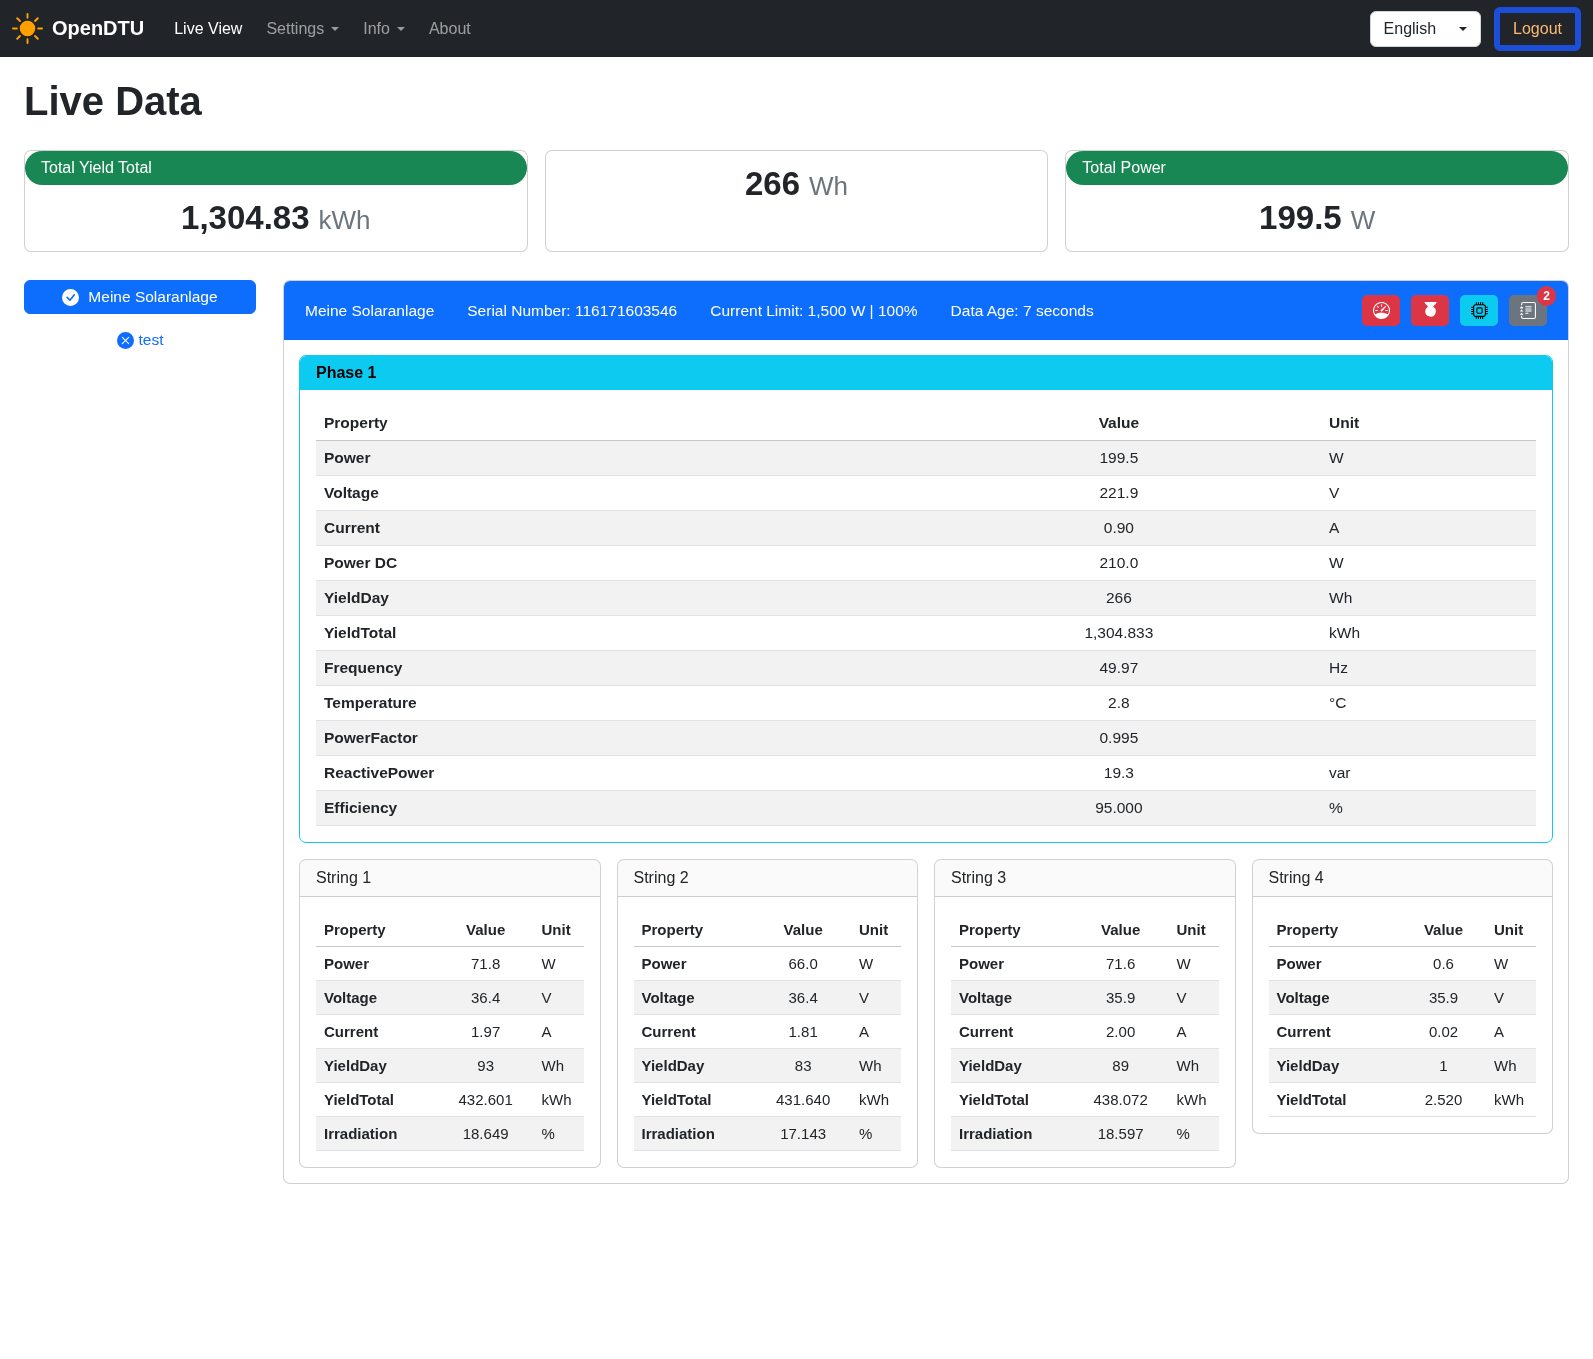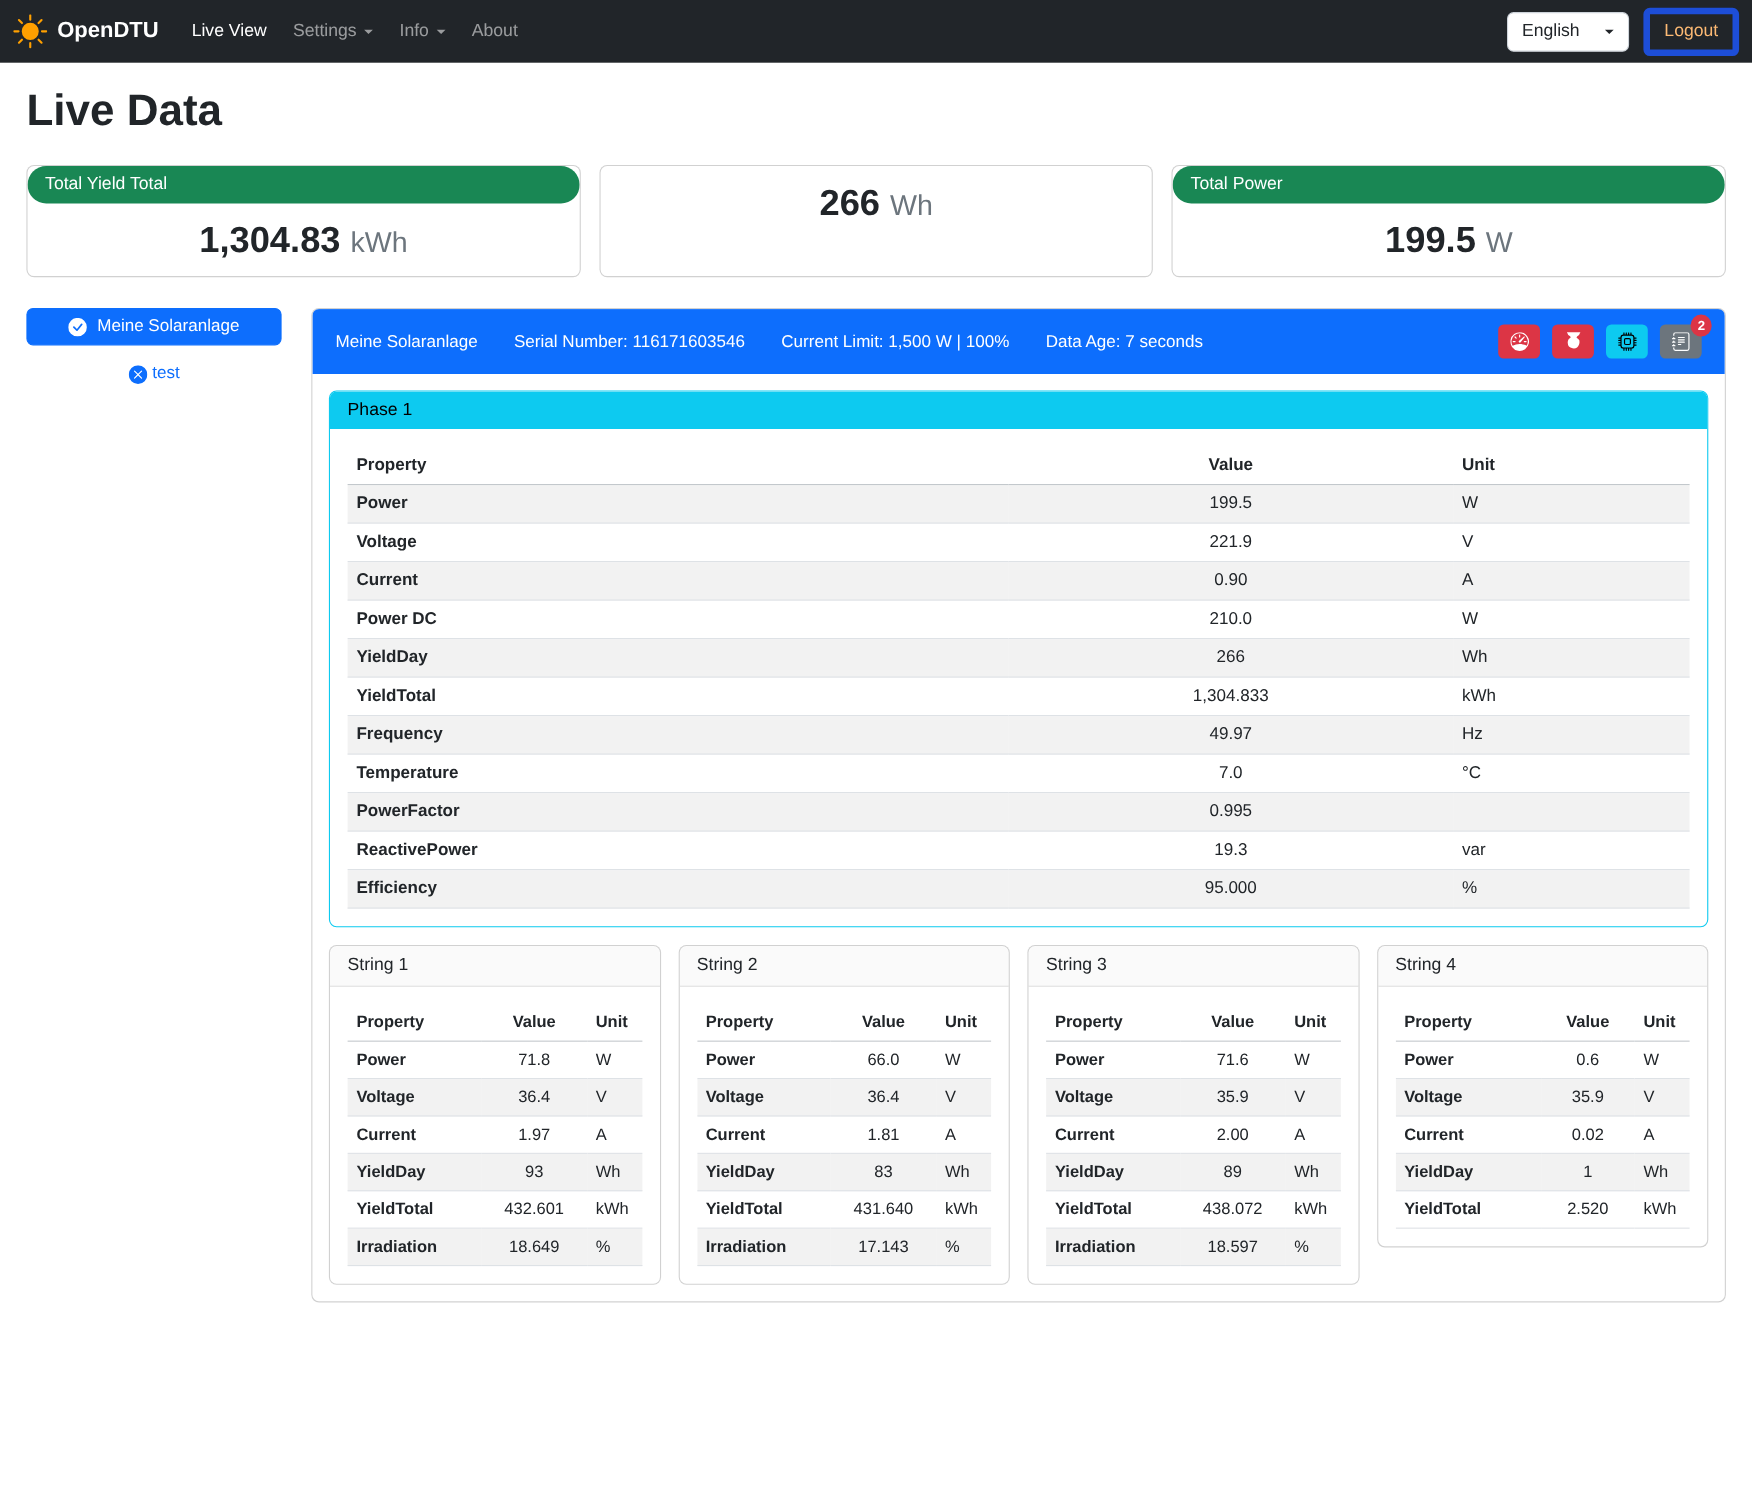--- a/index.html
+++ b/index.html
@@ -111,21 +111,21 @@
   .count-badge {
     position: absolute; top: -9px; right: -9px;
     background: #dc3545; color: #fff;
     font-size: 12px; font-weight: 700; line-height: 1;
     padding: 4px 6px; border-radius: 10px;
   }
   .inverter-card-body { padding: 15px; }
 
   
   .phase-panel { border: 1px solid #0dcaf0; border-radius: 7px; overflow: hidden; }
-  .phase-panel-header { background: #0dcaf0; color: #000; padding: 8px 16px; font-size: 16px; }
+  .phase-panel-header { background: #0dcaf0; color: #000; padding: 8px 16px; font-size: 16px; font-weight: bold; }
   .phase-panel-body { padding: 16px; }
 
   
   .data-table { width: 100%; border-collapse: collapse; font-size: 15.5px; color: #212529; }
   .data-table th, .data-table td {
     padding: 8px; text-align: left; vertical-align: middle;
     border-bottom: 1px solid #dee2e6;
   }
   .data-table thead th { font-weight: 700; border-bottom: 1px solid #c3c8cc; }
   .data-table td.col-prop { font-weight: 700; margin-left: 28px; }
@@ -320,21 +320,21 @@
                   </tr>
 
                   <tr>
                     <td class="col-prop">Frequency</td>
                     <td class="col-value">49.97</td>
                     <td class="col-unit">Hz</td>
                   </tr>
 
                   <tr>
                     <td class="col-prop">Temperature</td>
-                    <td class="col-value">7.0</td>
+                    <td class="col-value">2.8</td>
                     <td class="col-unit">°C</td>
                   </tr>
 
                   <tr>
                     <td class="col-prop">PowerFactor</td>
                     <td class="col-value">0.995</td>
                     <td class="col-unit"></td>
                   </tr>
 
                   <tr>

